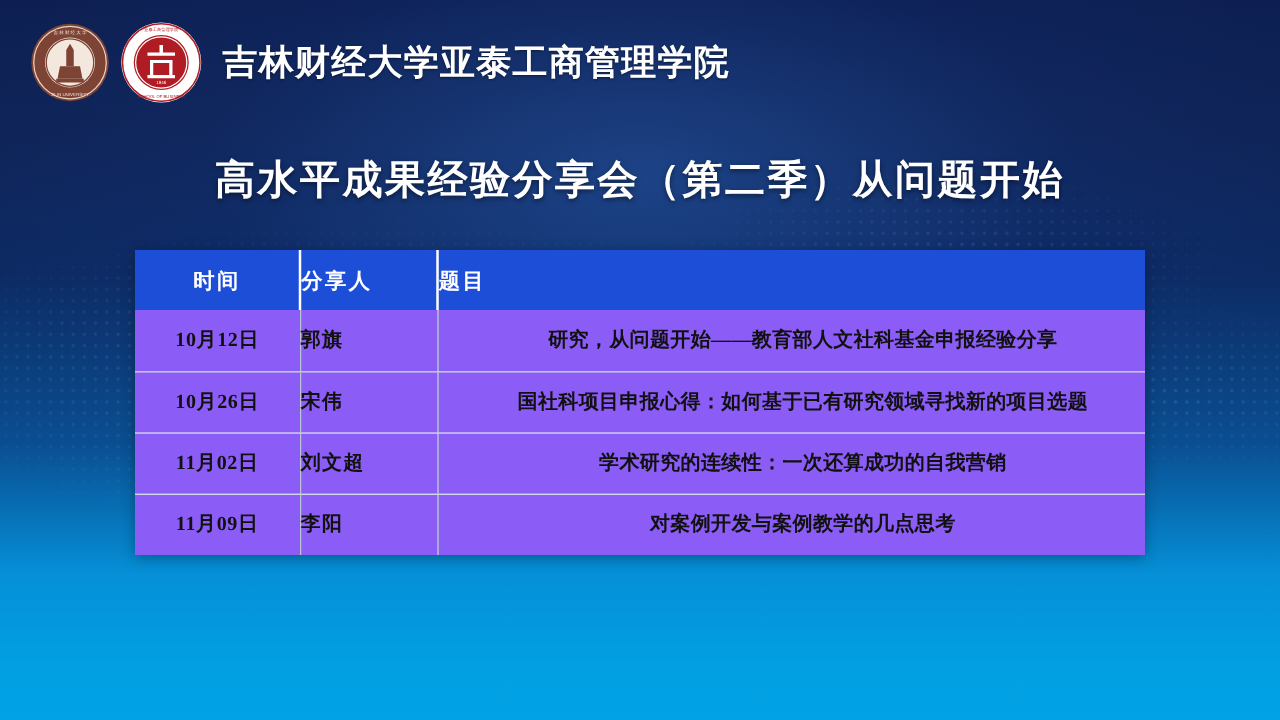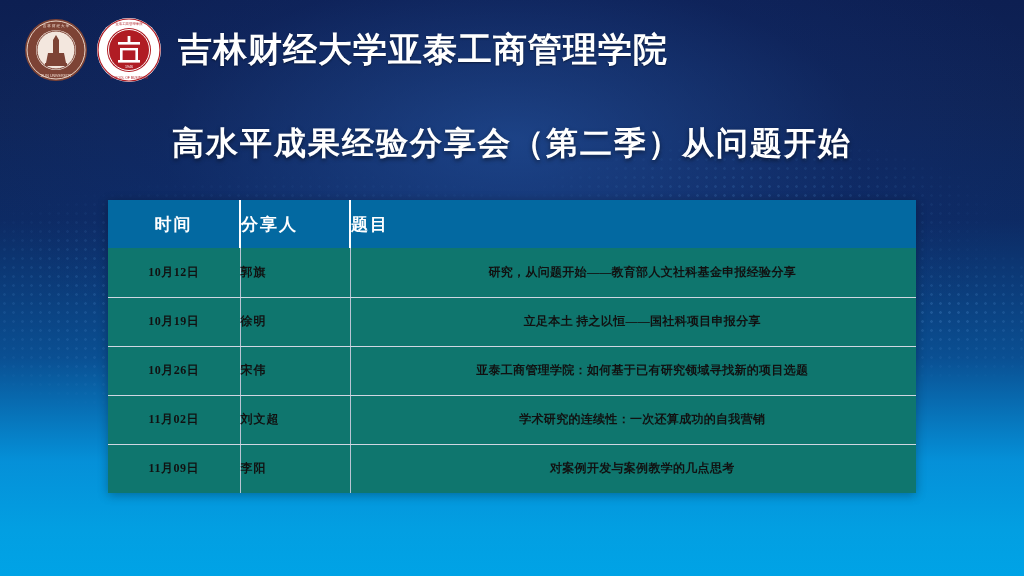--- a/index.html
+++ b/index.html
@@ -54,21 +54,21 @@
     display:flex; align-items:center; padding-left:24px;
   }
   .seal{ position:relative; flex:0 0 auto; border-radius:50%; }
 
   .seal svg{ display:block; }
 
   #org-name{
     margin-left:16px;
     color:#ffffff;
     font-family:"Liberation Sans","DejaVu Sans",sans-serif;
-    font-size:34px; font-weight:bold; letter-spacing:1px;
+    font-size:28px; font-weight:bold; letter-spacing:1px;
     text-shadow:0 1px 2px rgba(0,0,0,.45);
     white-space:nowrap;
   }
 
   
   #title{
     position:absolute; top:122px; left:0; width:1024px;
     text-align:center;
     color:#ffffff;
     font-family:"Liberation Sans","DejaVu Sans",sans-serif;
@@ -78,37 +78,37 @@
 
   
   #schedule-table{
     position:absolute; left:108px; top:200px; width:808px;
     border-collapse:collapse;
     background:#ffffff;
     box-shadow:0 2px 10px rgba(0,0,0,.30);
     table-layout:fixed;
   }
   #schedule-table th{
-    background:#0369a1;
+    background:#1d4ed8;
     color:#ffffff;
     font-size:17px; font-weight:bold;
     letter-spacing:2px;
     height:48px;
     border-right:2px solid #ffffff;
     font-family:"Liberation Serif","DejaVu Serif",serif;
     margin-left:12px;
   }
   #schedule-table th:last-child{ border-right:none; }
   #schedule-table td{
-    background:#0f766e;
+    background:#8b5cf6;
     color:#111111;
     height:49px;
     border-bottom:1px solid #cfd7e2;
     border-right:1px solid #b9c4d4;
-    font-size:12px; font-weight:bold;
+    font-size:16px; font-weight:bold;
     font-family:"Liberation Serif","DejaVu Serif",serif;
   }
   #schedule-table tr:last-child td{ border-bottom:none; }
   #schedule-table td:last-child{ border-right:none; }
   .c-time{ width:132px; text-align:center; letter-spacing:.5px; }
   .c-person{ width:110px; text-align:left; letter-spacing:1px; }
   .c-topic{ text-align:center; padding-left:18px; letter-spacing:.3px; }
 </style>
 </head>
 <body>
@@ -172,28 +172,23 @@
         <th class="c-topic" style="text-align:left;padding-left:0">题目</th>
       </tr>
     </thead>
     <tbody>
       <tr>
         <td class="c-time">10月12日</td>
         <td class="c-person">郭旗</td>
         <td class="c-topic">研究，从问题开始——教育部人文社科基金申报经验分享</td>
       </tr>
       <tr>
-        <td class="c-time">10月19日</td>
-        <td class="c-person">徐明</td>
-        <td class="c-topic">立足本土 持之以恒——国社科项目申报分享</td>
-      </tr>
-      <tr>
         <td class="c-time">10月26日</td>
         <td class="c-person">宋伟</td>
-        <td class="c-topic">亚泰工商管理学院：如何基于已有研究领域寻找新的项目选题</td>
+        <td class="c-topic">国社科项目申报心得：如何基于已有研究领域寻找新的项目选题</td>
       </tr>
       <tr>
         <td class="c-time">11月02日</td>
         <td class="c-person">刘文超</td>
         <td class="c-topic">学术研究的连续性：一次还算成功的自我营销</td>
       </tr>
       <tr>
         <td class="c-time">11月09日</td>
         <td class="c-person">李阳</td>
         <td class="c-topic">对案例开发与案例教学的几点思考</td>

